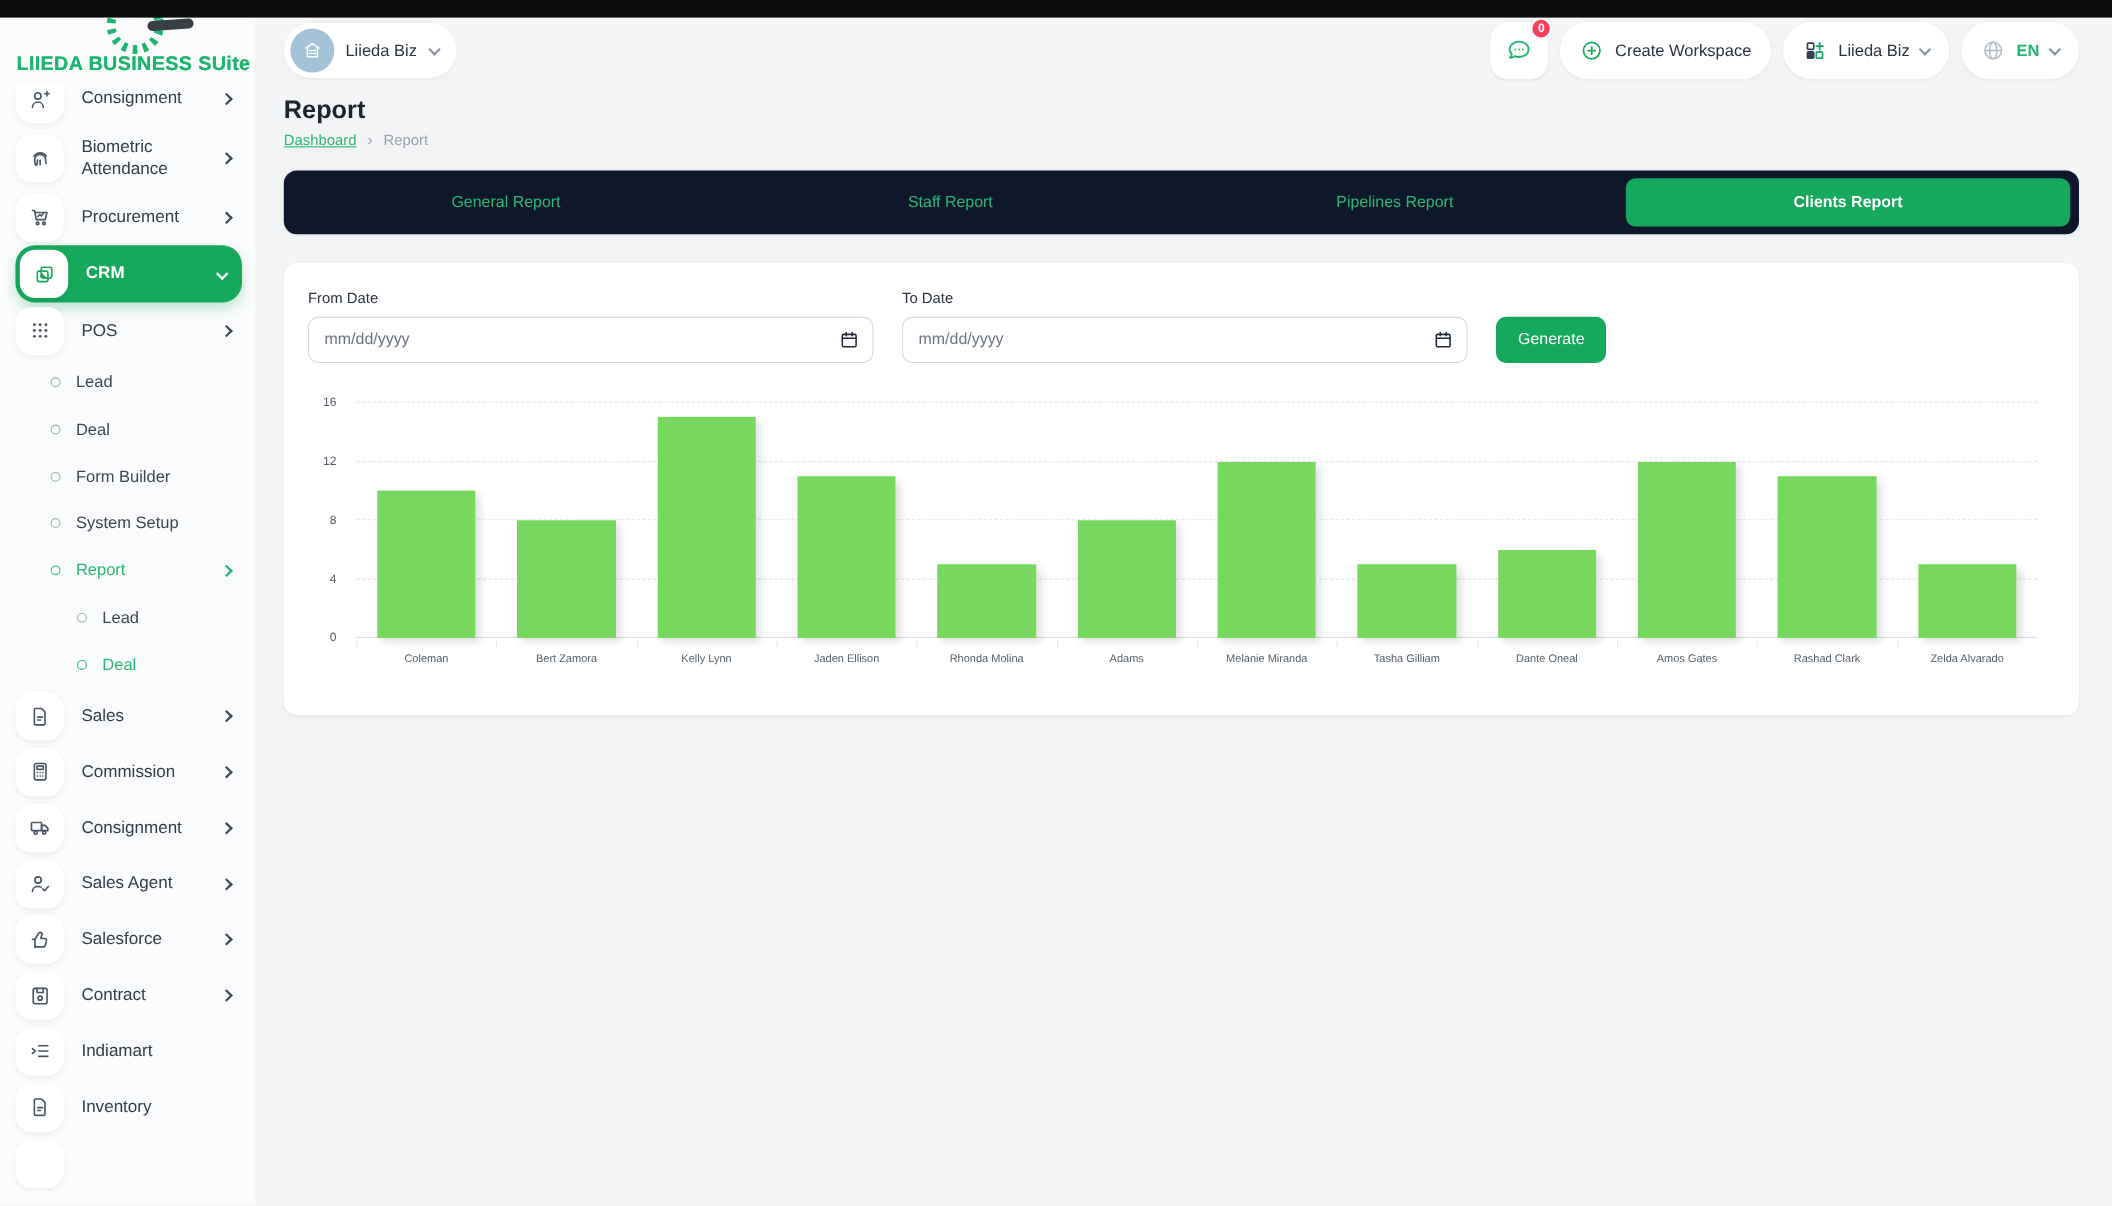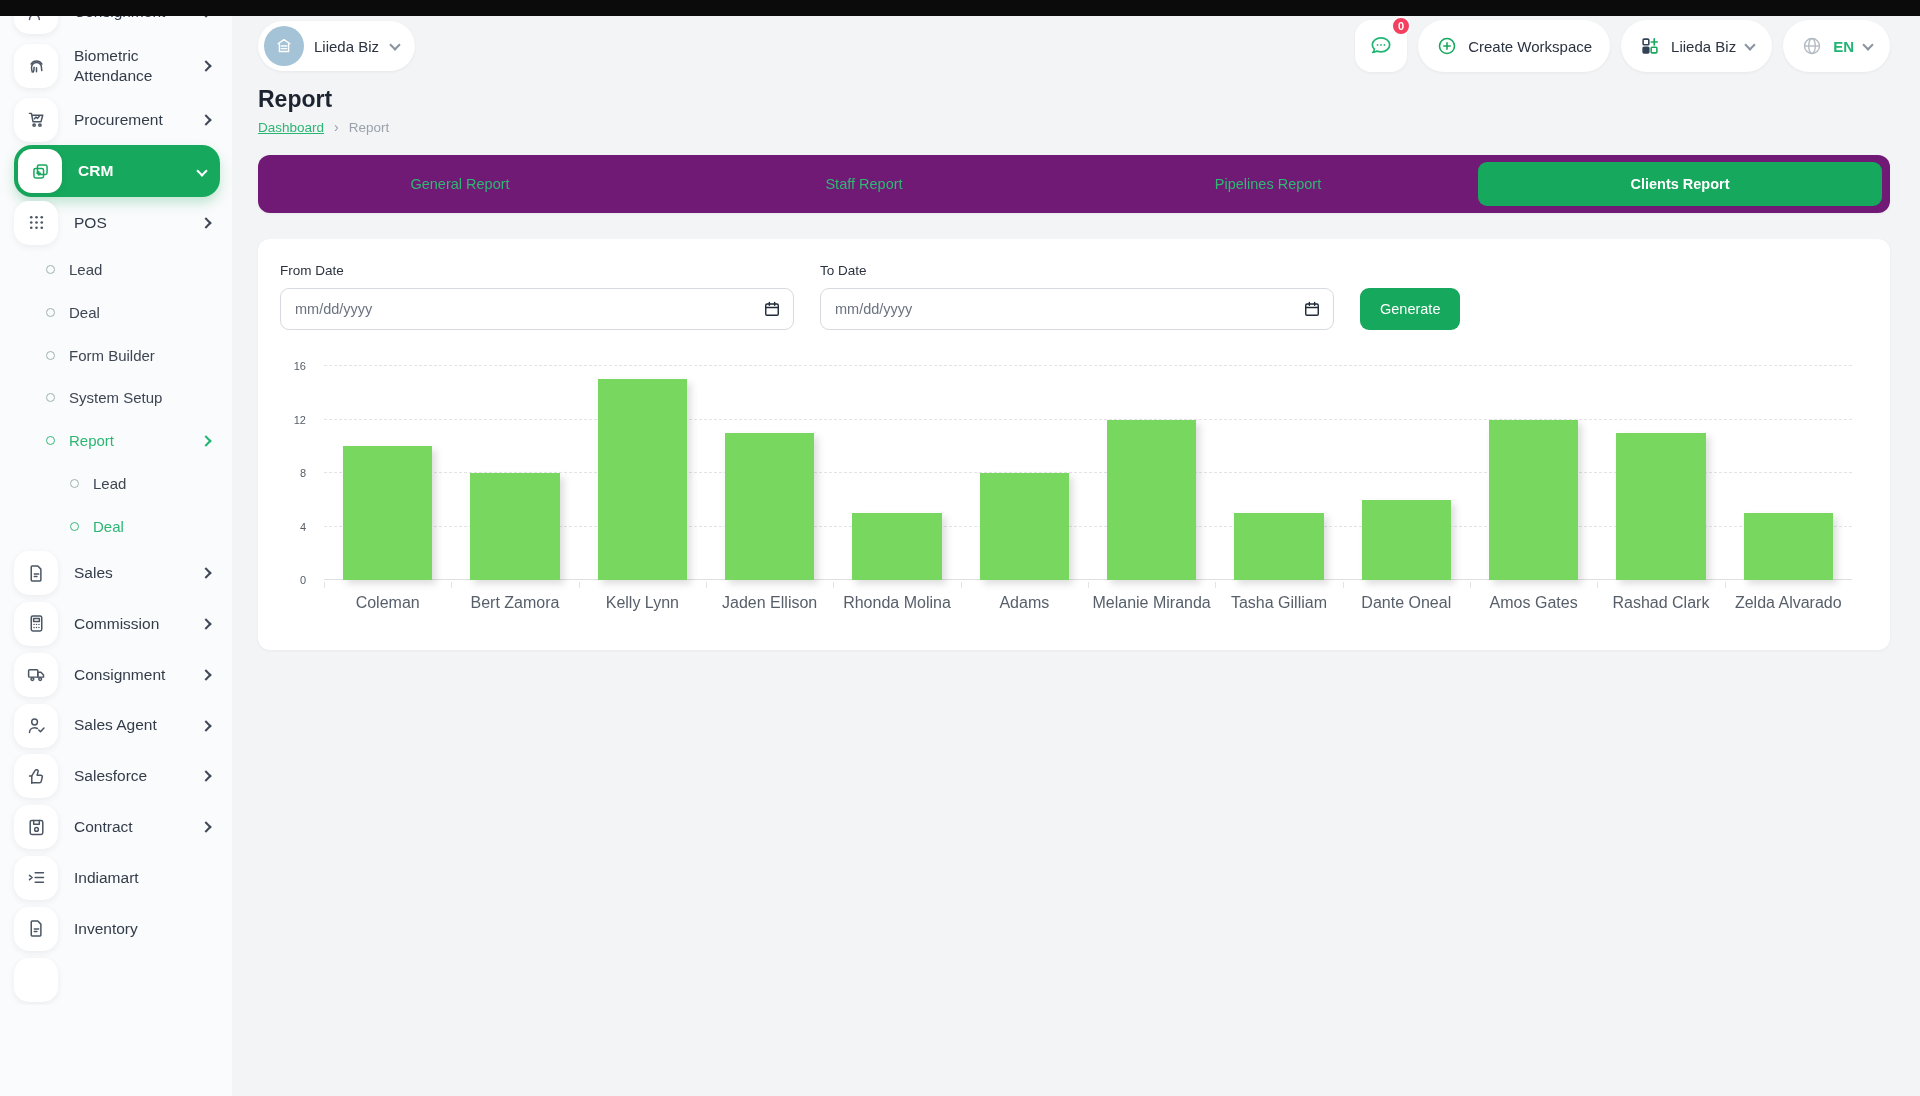--- a/index.html
+++ b/index.html
@@ -57,21 +57,21 @@
   .pill-btn { display:flex; align-items:center; gap:10px; background:#fff; height:52px; border-radius:26px; padding:0 18px; box-shadow:0 1px 3px rgba(30,41,59,.06); cursor:pointer; font-size:15px; color:#2b3340; font-weight:500; }
   .pill-btn svg { width:22px; height:22px; }
   .lang-label { color:#21b573; font-weight:700; }
 
   .page-title { margin-top:14px; font-size:23px; font-weight:700; color:#1c2430; }
   .breadcrumb { margin-top:6px; display:flex; align-items:center; gap:10px; font-size:13.5px; }
   .bc-link { color:#2bb673; cursor:pointer;text-decoration:underline; }
   .bc-sep { color:#9aa1ab; font-size:14px; }
   .bc-current { color:#9aa1ab; }
 
-  .tabcard { margin-top:20px; background:#701a75; border-radius:12px; height:58px; display:flex; align-items:stretch; box-shadow:0 1px 3px rgba(30,41,59,.05); }
+  .tabcard { margin-top:20px; background:#0f172a; border-radius:12px; height:58px; display:flex; align-items:stretch; box-shadow:0 1px 3px rgba(30,41,59,.05); }
   .tab { flex:1; display:flex; align-items:center; justify-content:center; font-size:14.5px; color:#2eb873; font-weight:500; cursor:pointer; }
   .tab-active-wrap { flex:1; padding:7px 8px; }
   .tab-active { width:100%; height:100%; background:#16a85c; border-radius:9px; display:flex; align-items:center; justify-content:center; color:#fff; font-size:14.5px; font-weight:600; cursor:pointer; }
 
   .panel { margin-top:26px; background:#fff; border-radius:12px; padding:24px 22px 28px 22px; box-shadow:0 1px 3px rgba(30,41,59,.05); }
   .filters { display:flex; align-items:flex-end; }
   .field { width:514px; margin-right:26px; }
   .field-label { font-size:13.5px; color:#2b3340; font-weight:500; margin-bottom:10px; }
   .date-wrap { position:relative; }
   .date-input { width:100%; height:42px; border:1px solid #d6dade; border-radius:9px; padding:0 40px 0 14px; font-size:14.5px; color:#6b7280; font-family:"Liberation Sans", sans-serif; background:#fff; outline:none; }
@@ -84,30 +84,37 @@
   .chart { position:relative; margin-top:30px; height:262px; }
   .chart-yaxis { position:absolute; left:0; top:6px; bottom:42px; width:30px; }
   .ytick { position:absolute; right:4px; transform:translateY(50%); font-size:11px; color:#555e68; }
   .chart-grid, .chart-bars { position:absolute; left:44px; right:16px; top:6px; bottom:42px; }
   .gridline { position:absolute; left:0; right:0; border-top:1px dashed #e3e4e6; }
   .gridline.zero { border-top:1px solid #dddfe2; }
   .chart-bars { display:flex; align-items:flex-end; }
   .bar-slot { flex:1; display:flex; justify-content:center; align-items:flex-end; height:100%; }
   .bar { width:70%; box-shadow:4px 4px 7px rgba(70,70,70,.18); }
   .chart-xlabels { position:absolute; left:44px; right:16px; bottom:8px; height:20px; display:flex; }
-  .xlabel { flex:1; text-align:center; font-size:16px; color:#57606a; position:relative; }
+  .xlabel { flex:1; text-align:center; font-size:10px; color:#57606a; position:relative; }
   .xlabel::before { content:""; position:absolute; left:0; top:-12px; width:1px; height:6px; background:#e3e4e6; }
 </style>
 </head>
 <body>
 
 <div class="screen">
   <div class="topbar"></div>
 
   <aside class="sidebar">
+    <div class="logo-wrap">
+      <svg class="spinner" width="62" height="62" viewBox="0 0 62 62">
+        <circle cx="31" cy="31" r="22" fill="none" stroke="#1db56e" stroke-width="8" stroke-dasharray="4 5.5" transform="rotate(-14 31 31)"></circle>
+      </svg>
+      <div class="logo-dash"></div>
+      <div class="brand">LIIEDA BUSINESS SUite</div>
+    </div>
 
     <nav class="nav">
 
       <div class="nav-item">
         <span class="icon-box">
           <svg viewBox="0 0 24 24">
               <circle cx="9.6" cy="8.2" r="3.3"></circle>
               <path d="M4 20c0-3.2 2.6-5.4 5.6-5.4 3 0 5.6 2.2 5.6 5.4"></path>
               <path d="M16.8 6h4.6M19.1 3.7v4.6"></path>
             </svg>

